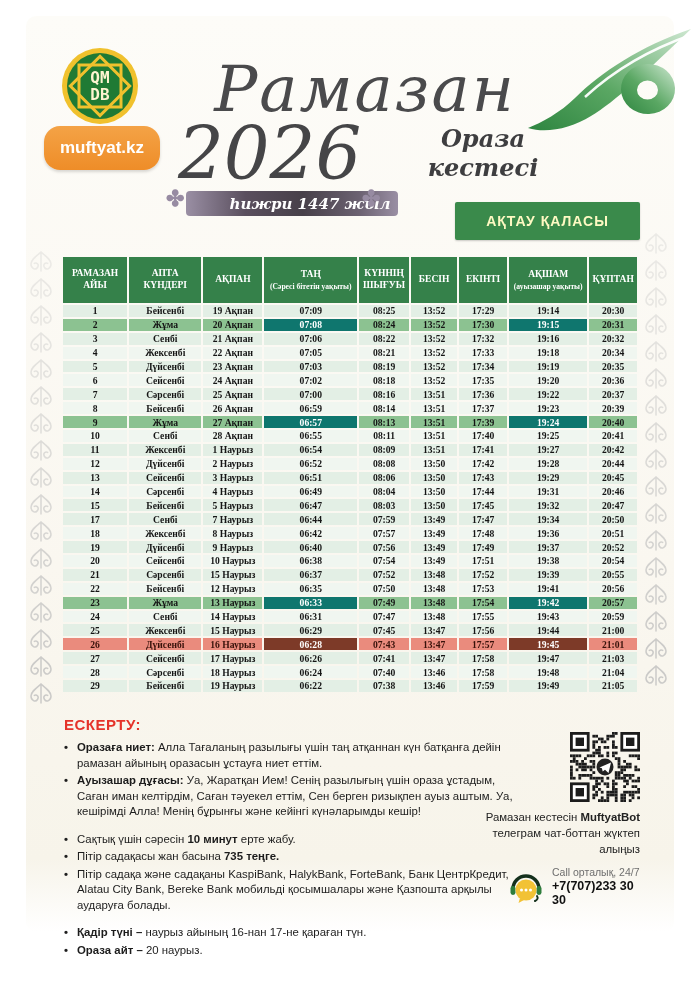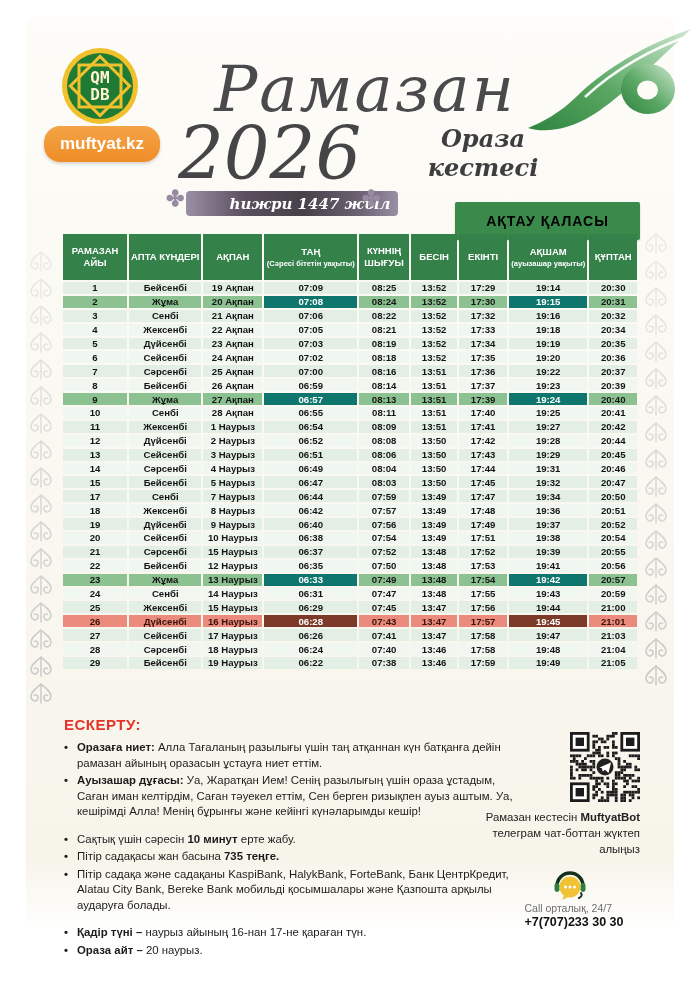--- a/index.html
+++ b/index.html
@@ -3,46 +3,46 @@
 <meta charset="utf-8">
 <style>
   html,body{margin:0;padding:0;}
   body{width:700px;height:988px;position:relative;background:#ffffff;
        font-family:"Liberation Sans",sans-serif;overflow:hidden;}
   .bg-card{position:absolute;left:26px;top:16px;width:648px;height:916px;
        background:linear-gradient(180deg,#fdfcf8 0%,#faf7f0 60%,#f7f4ea 92%,#ffffff 100%);
        border-radius:10px;}
   
   .logo{position:absolute;left:60px;top:46px;width:80px;height:80px;}
-  .site-badge{position:absolute;left:44px;top:126px;width:116px;height:36px;
+  .site-badge{position:absolute;left:44px;top:126px;width:116px;height:44px;
        background:linear-gradient(180deg,#f4a346,#ee8d28);border-radius:16px;
        color:#fff;font-weight:bold;font-size:17px;display:flex;align-items:center;justify-content:center;
        box-shadow:0 2px 3px rgba(0,0,0,.15);}
   .title-script{position:absolute;left:200px;top:52px;width:330px;text-align:center;
        font-family:"DejaVu Serif",serif;font-style:italic;font-weight:400;
        font-size:64px;color:#4a4a4c;letter-spacing:2px;}
   .title-year{position:absolute;left:178px;top:112px;width:170px;text-align:right;
        font-family:"DejaVu Serif",serif;font-style:italic;font-size:72px;color:#454547;}
   .title-sub{position:absolute;left:388px;top:124px;width:190px;text-align:center;
        font-family:"DejaVu Serif",serif;font-style:italic;font-weight:bold;
        font-size:24px;color:#3e3e40;}
   .hijri{position:absolute;left:186px;top:191px;width:176px;height:25px;border-radius:4px;
        background:linear-gradient(90deg,#9a8fa4 0%,#5a4f5e 28%,#474049 55%,#6c6272 82%,#9a8fa4 100%);
        color:#fff;display:flex;align-items:center;justify-content:center;
        font-family:"DejaVu Serif",serif;font-style:italic;font-weight:bold;font-size:15px;padding-left:36px;}
   .hijri-orn{position:absolute;top:186px;font-size:22px;color:#978BA2;font-weight:bold;}
   .swoosh{position:absolute;left:523px;top:26px;}
   .city-btn{position:absolute;left:455px;top:202px;width:185px;height:38px;border-radius:2px;
-       background:#3a8a4b;color:#000000;font-weight:bold;font-size:14px;letter-spacing:1px;
+       background:#3a8a4b;color:#fef9c3;font-weight:bold;font-size:14px;letter-spacing:1px;
        display:flex;align-items:center;justify-content:center;box-shadow:0 1px 2px rgba(0,0,0,.2);}
   
   .orn{position:absolute;}
   
-  table.times{position:absolute;left:61px;top:232px;width:578px;table-layout:fixed;
-       border-collapse:separate;border-spacing:2px;}
+  table.times{position:absolute;left:61px;top:255px;width:578px;table-layout:fixed;
+       border-collapse:separate;border-spacing:2px;font-family:Liberation Serif, serif;}
   table.times th{background:#35814a;color:#fff;font-weight:bold;font-size:9.5px;line-height:1.25;
        padding:3px 1px;height:40px;vertical-align:middle;text-align:center;}
   table.times th .sub{display:block;font-size:7.6px;font-weight:bold;margin-top:1px;}
   table.times td{text-align:center;font-weight:bold;font-size:9.6px;color:#151515;
        padding:0;height:11.9px;vertical-align:middle;}
   tr.row-a td{background:#e3efe5;}
   tr.row-b td{background:#f0f6f0;}
   td.hl{background:#419452;color:#fff;}
   tr.friday td{background:#8cc291;}
   tr.friday td.hl{background:#0f766e;color:#fff;}
@@ -52,21 +52,21 @@
   .notes-title{position:absolute;left:64px;top:716px;font-size:15px;font-weight:bold;
        color:#e5332a;letter-spacing:.5px;}
   .notes{position:absolute;left:64px;top:740px;width:452px;font-size:11.4px;color:#1c1c1c;line-height:1.36;}
   .notes .item{display:flex;margin-bottom:2px;}
   .notes .item.gap{margin-top:12px;}
   .notes .blt{width:13px;flex:0 0 13px;font-weight:bold;}
   
   .qr-wrap{position:absolute;left:570px;top:732px;width:70px;height:70px;}
   .qr-caption{position:absolute;left:455px;top:810px;width:185px;text-align:right;
        font-size:11.4px;color:#222;line-height:1.4;}
-  .call-row{position:absolute;left:508px;top:866px;width:132px;display:flex;align-items:center;flex-direction:column;}
+  .call-row{position:absolute;left:508px;top:866px;width:132px;display:flex;align-items:center;}
   .call-icon{flex:0 0 36px;margin-right:8px;}
   .call-texts{text-align:left;}
   .call-label{font-size:10.5px;color:#6e6e6e;}
   .call-phone{font-size:12.5px;font-weight:bold;color:#111;margin-top:1px;}
   b{font-weight:bold;}
 </style>
 </head>
 <body>
 
 <div class="bg-card"></div>

